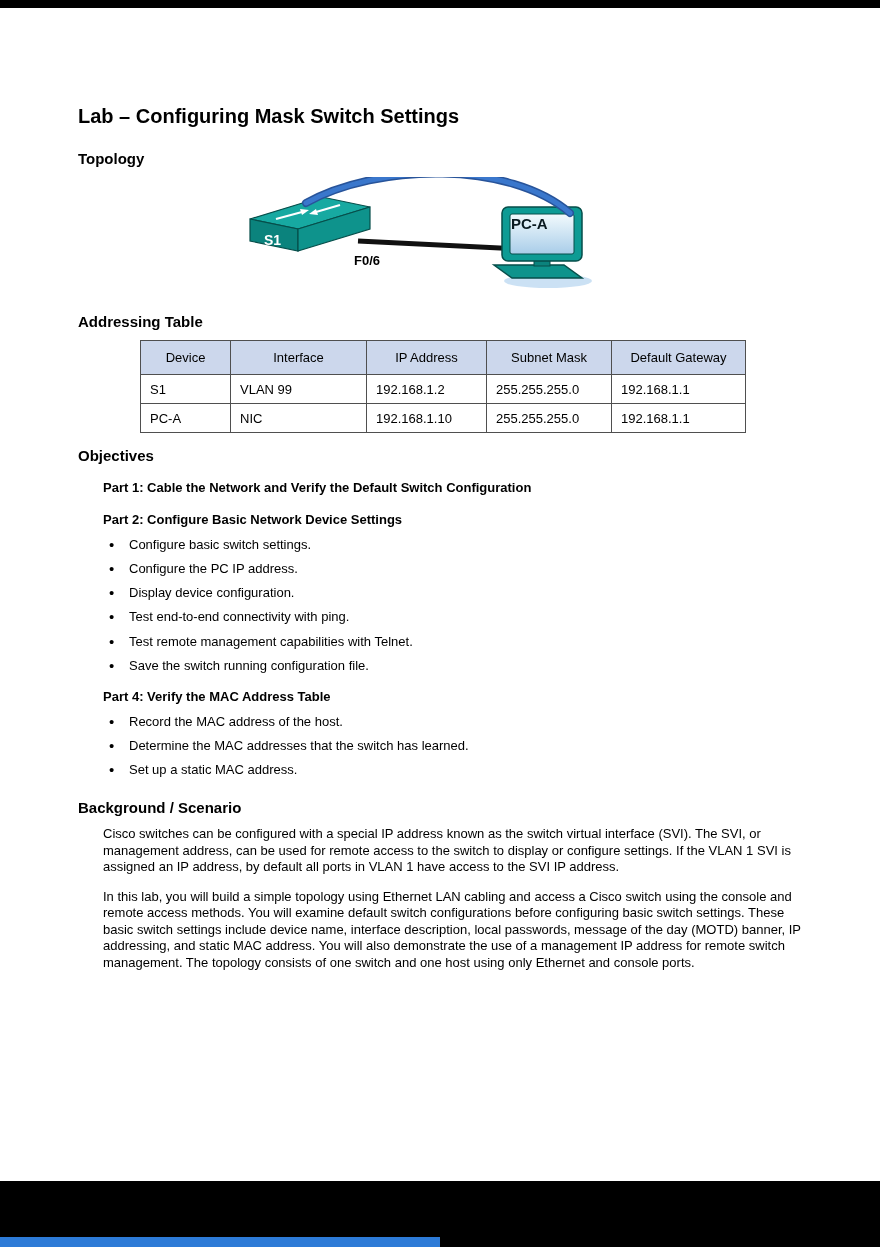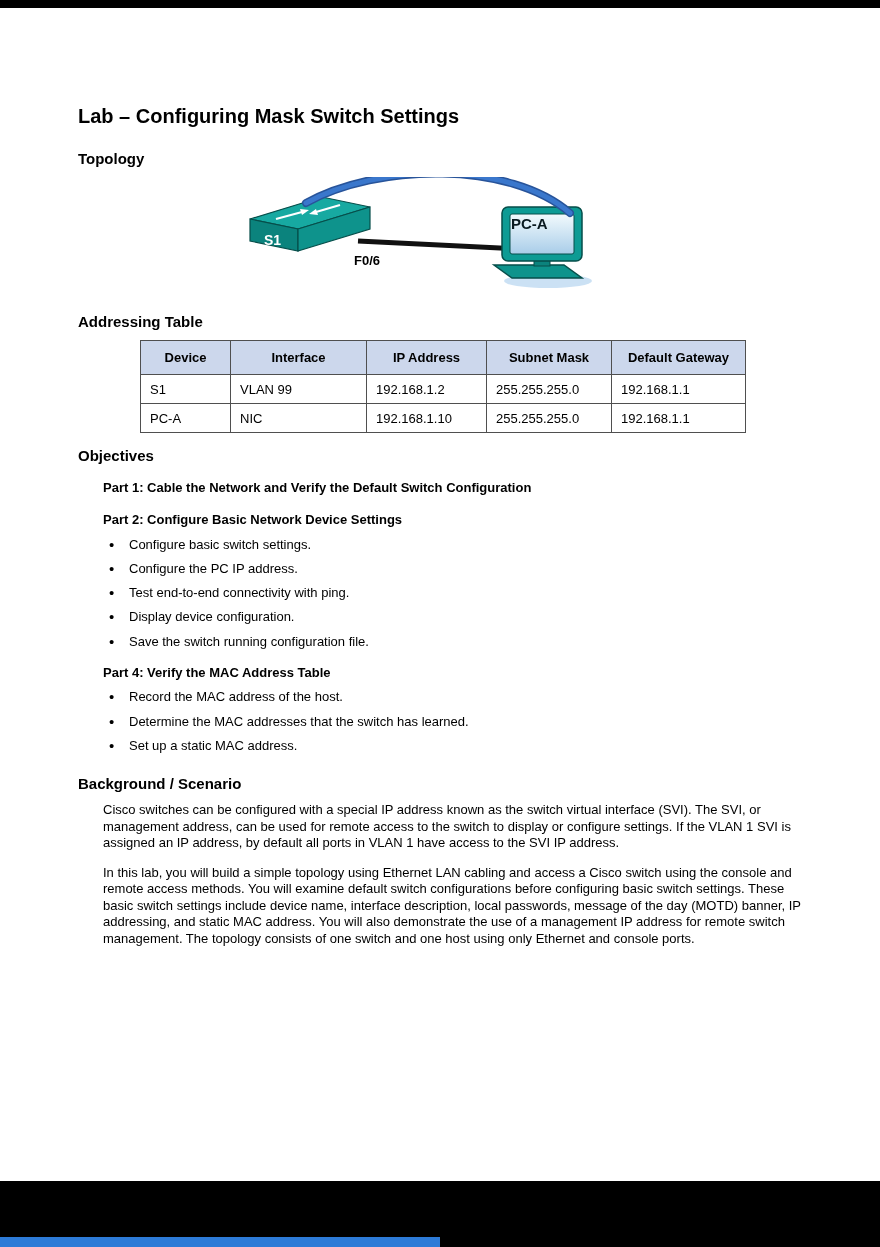--- a/index.html
+++ b/index.html
@@ -15,21 +15,21 @@
   .content { position:absolute; top:104px; left:78px; width:724px; }
 
   .title { font-size:20px; font-weight:bold; line-height:1.2; margin-bottom:22px; }
   .section-heading { font-size:15px; font-weight:bold; margin-top:14px; margin-bottom:10px; }
 
   .diagram { margin-left:170px; margin-bottom:2px; }
 
   .addr-table { border-collapse:collapse; margin-left:62px; margin-bottom:6px; }
   .addr-table th, .addr-table td { border:1px solid #4f4f4f; font-size:13px; }
   .addr-table th {
-    background:#ccd7ec; height:34px; text-align:center; font-weight:bold; padding:0 6px;
+    background:#ccd7ec; height:34px; text-align:center; font-weight:normal; padding:0 6px;
   }
   .addr-table td { height:29px; padding:0 9px; text-align:left; background:#fff; }
   .col-device { width:90px; } .col-iface { width:136px; } .col-ip { width:120px; }
   .col-mask { width:125px; } .col-gw { width:134px; }
 
   .part-title { font-size:13px; font-weight:bold; margin:16px 0 0 25px; line-height:1.25; }
   ul.bullets { list-style:none; margin:9px 0 0 29px; }
   ul.bullets li {
     position:relative; padding-left:22px; font-size:13px; line-height:1.1;
     margin-bottom:10px;
@@ -125,22 +125,23 @@
 
   <p class="part-title">Part 1: Cable the Network and Verify the Default Switch Configuration</p>
 
   <p class="part-title">Part 2: Configure Basic Network Device Settings</p>
   <ul class="bullets">
     <li>Configure basic switch settings.</li>
     <li>Configure the PC IP address.</li>
   </ul>
 
   <ul class="bullets">
+    <li>Display device configuration.</li>
     <li>Test end-to-end connectivity with ping.</li>
-    <li>Display device configuration.</li>
+    <li>Test remote management capabilities with Telnet.</li>
     <li>Save the switch running configuration file.</li>
   </ul>
 
   <p class="part-title">Part 4: Verify the MAC Address Table</p>
   <ul class="bullets">
     <li>Record the MAC address of the host.</li>
     <li>Determine the MAC addresses that the switch has learned.</li>
     <li>Set up a static MAC address.</li>
   </ul>
 

